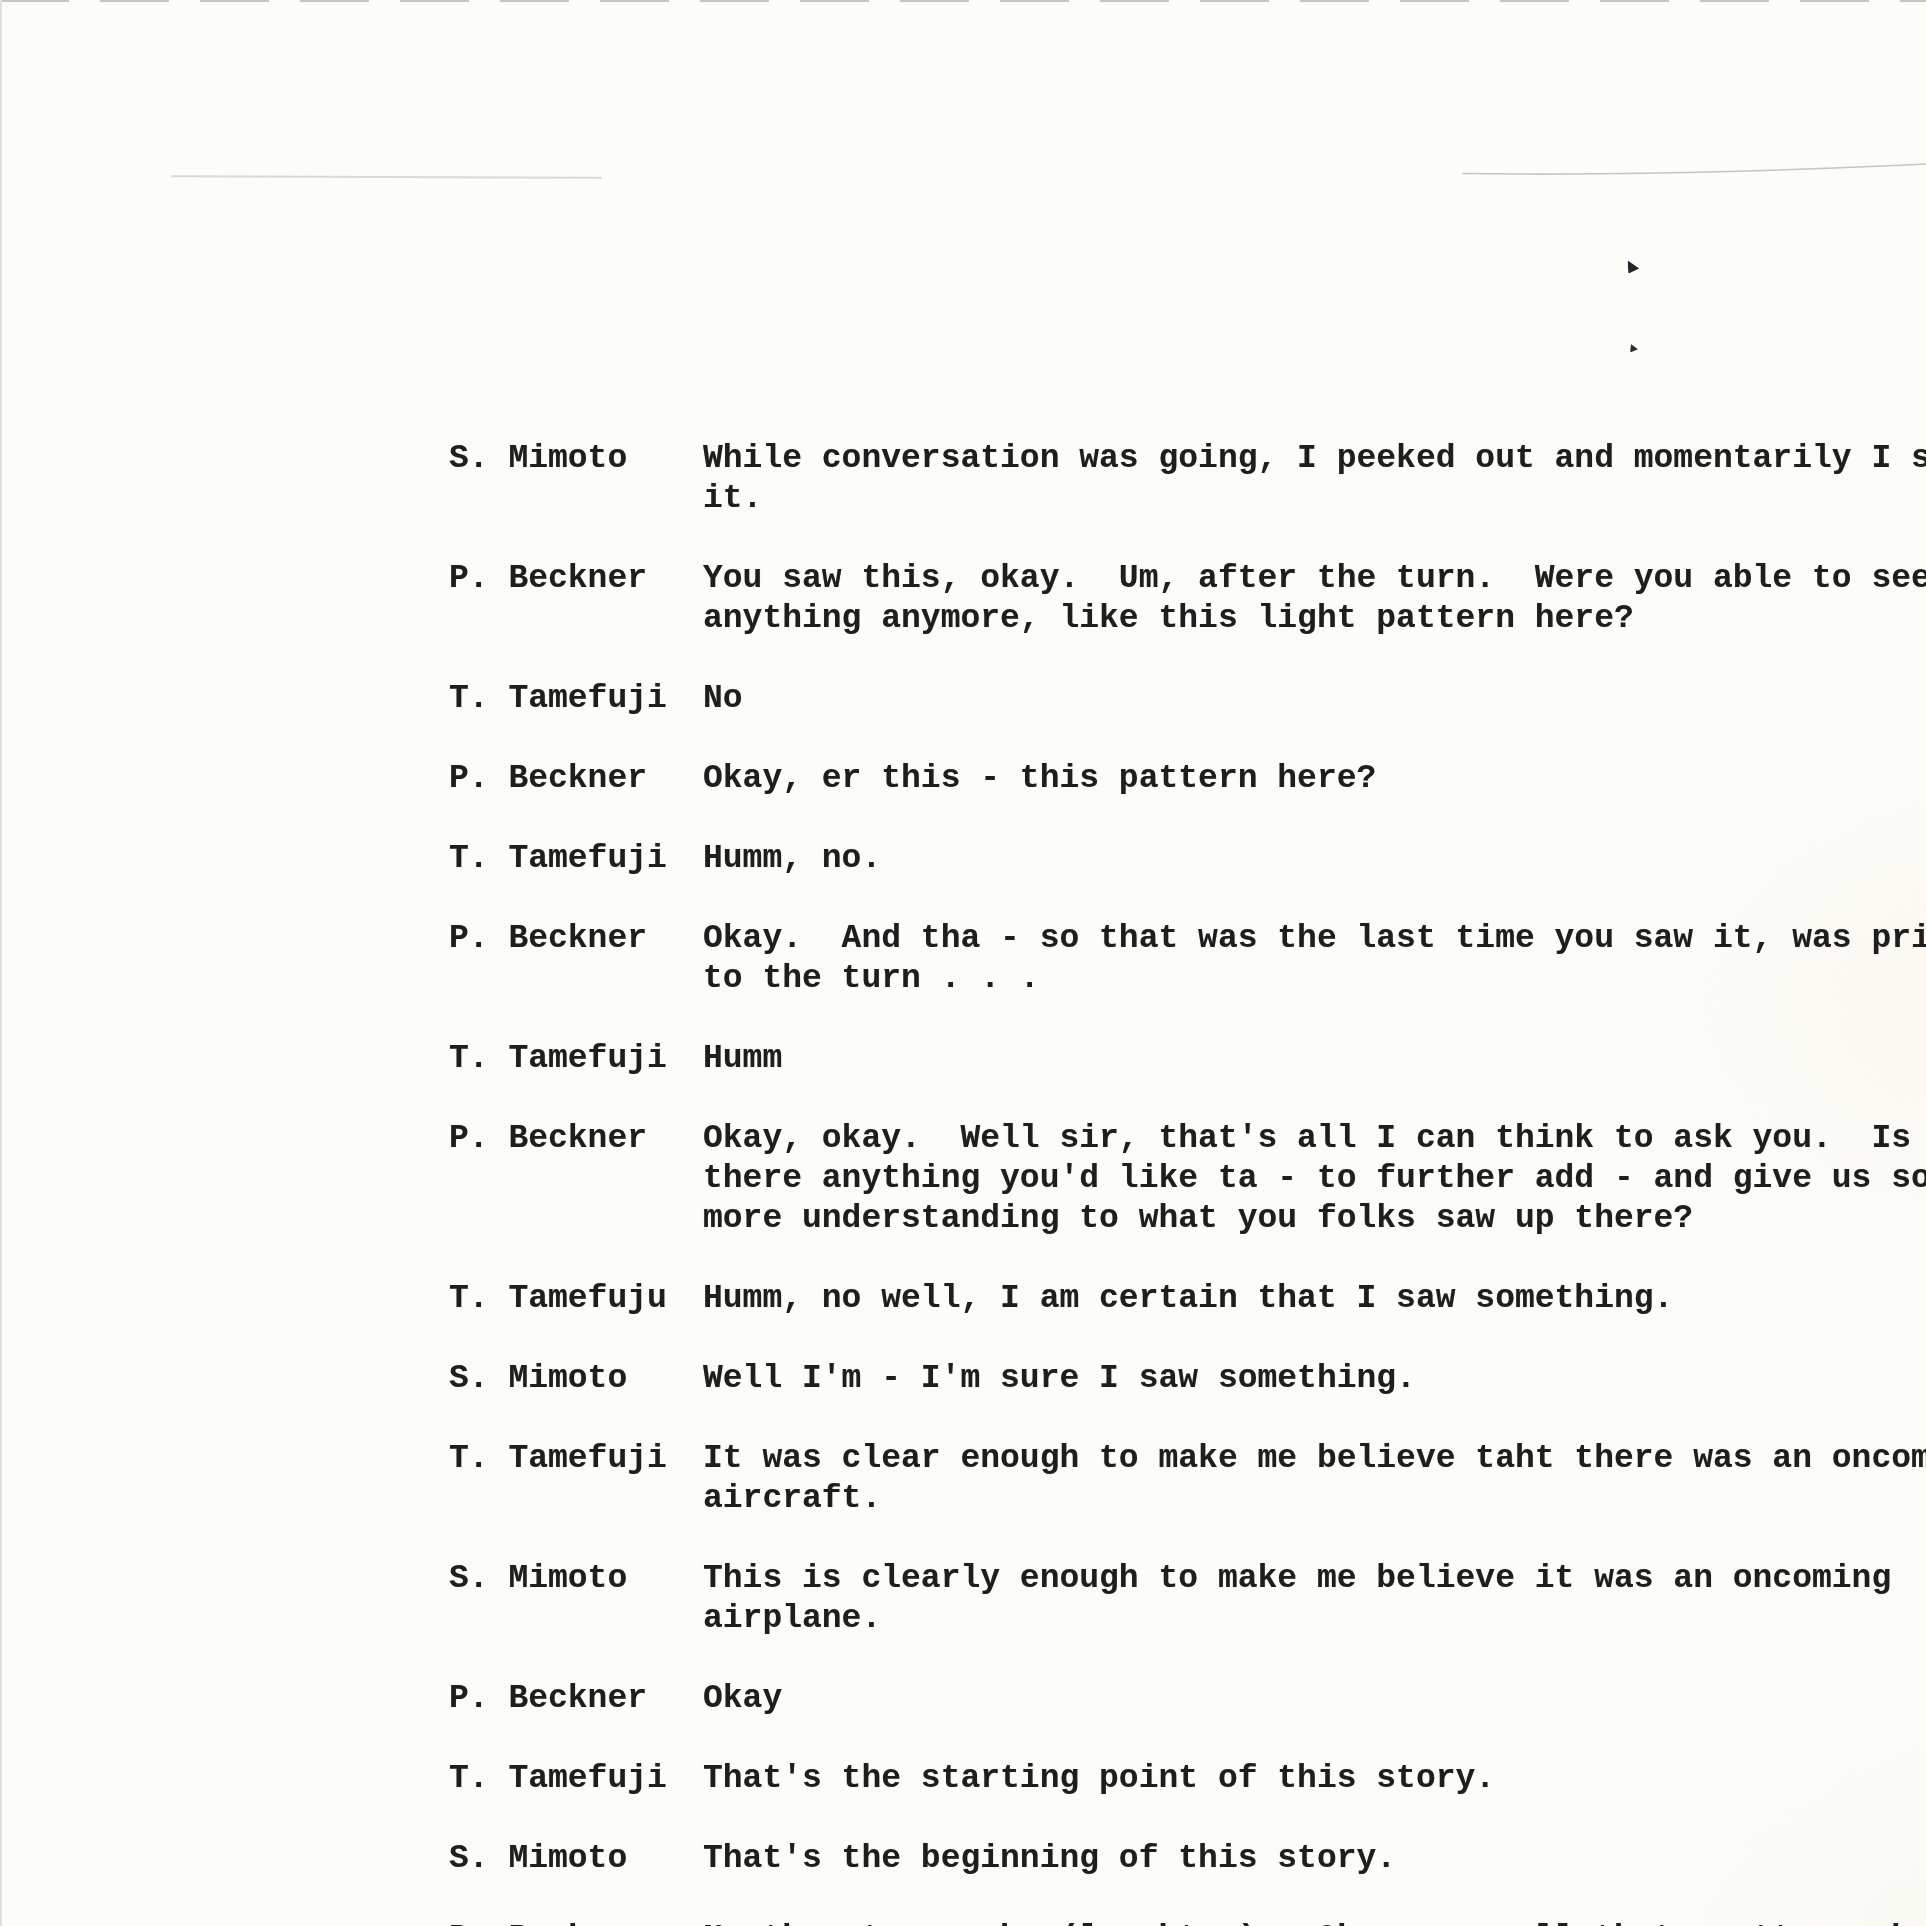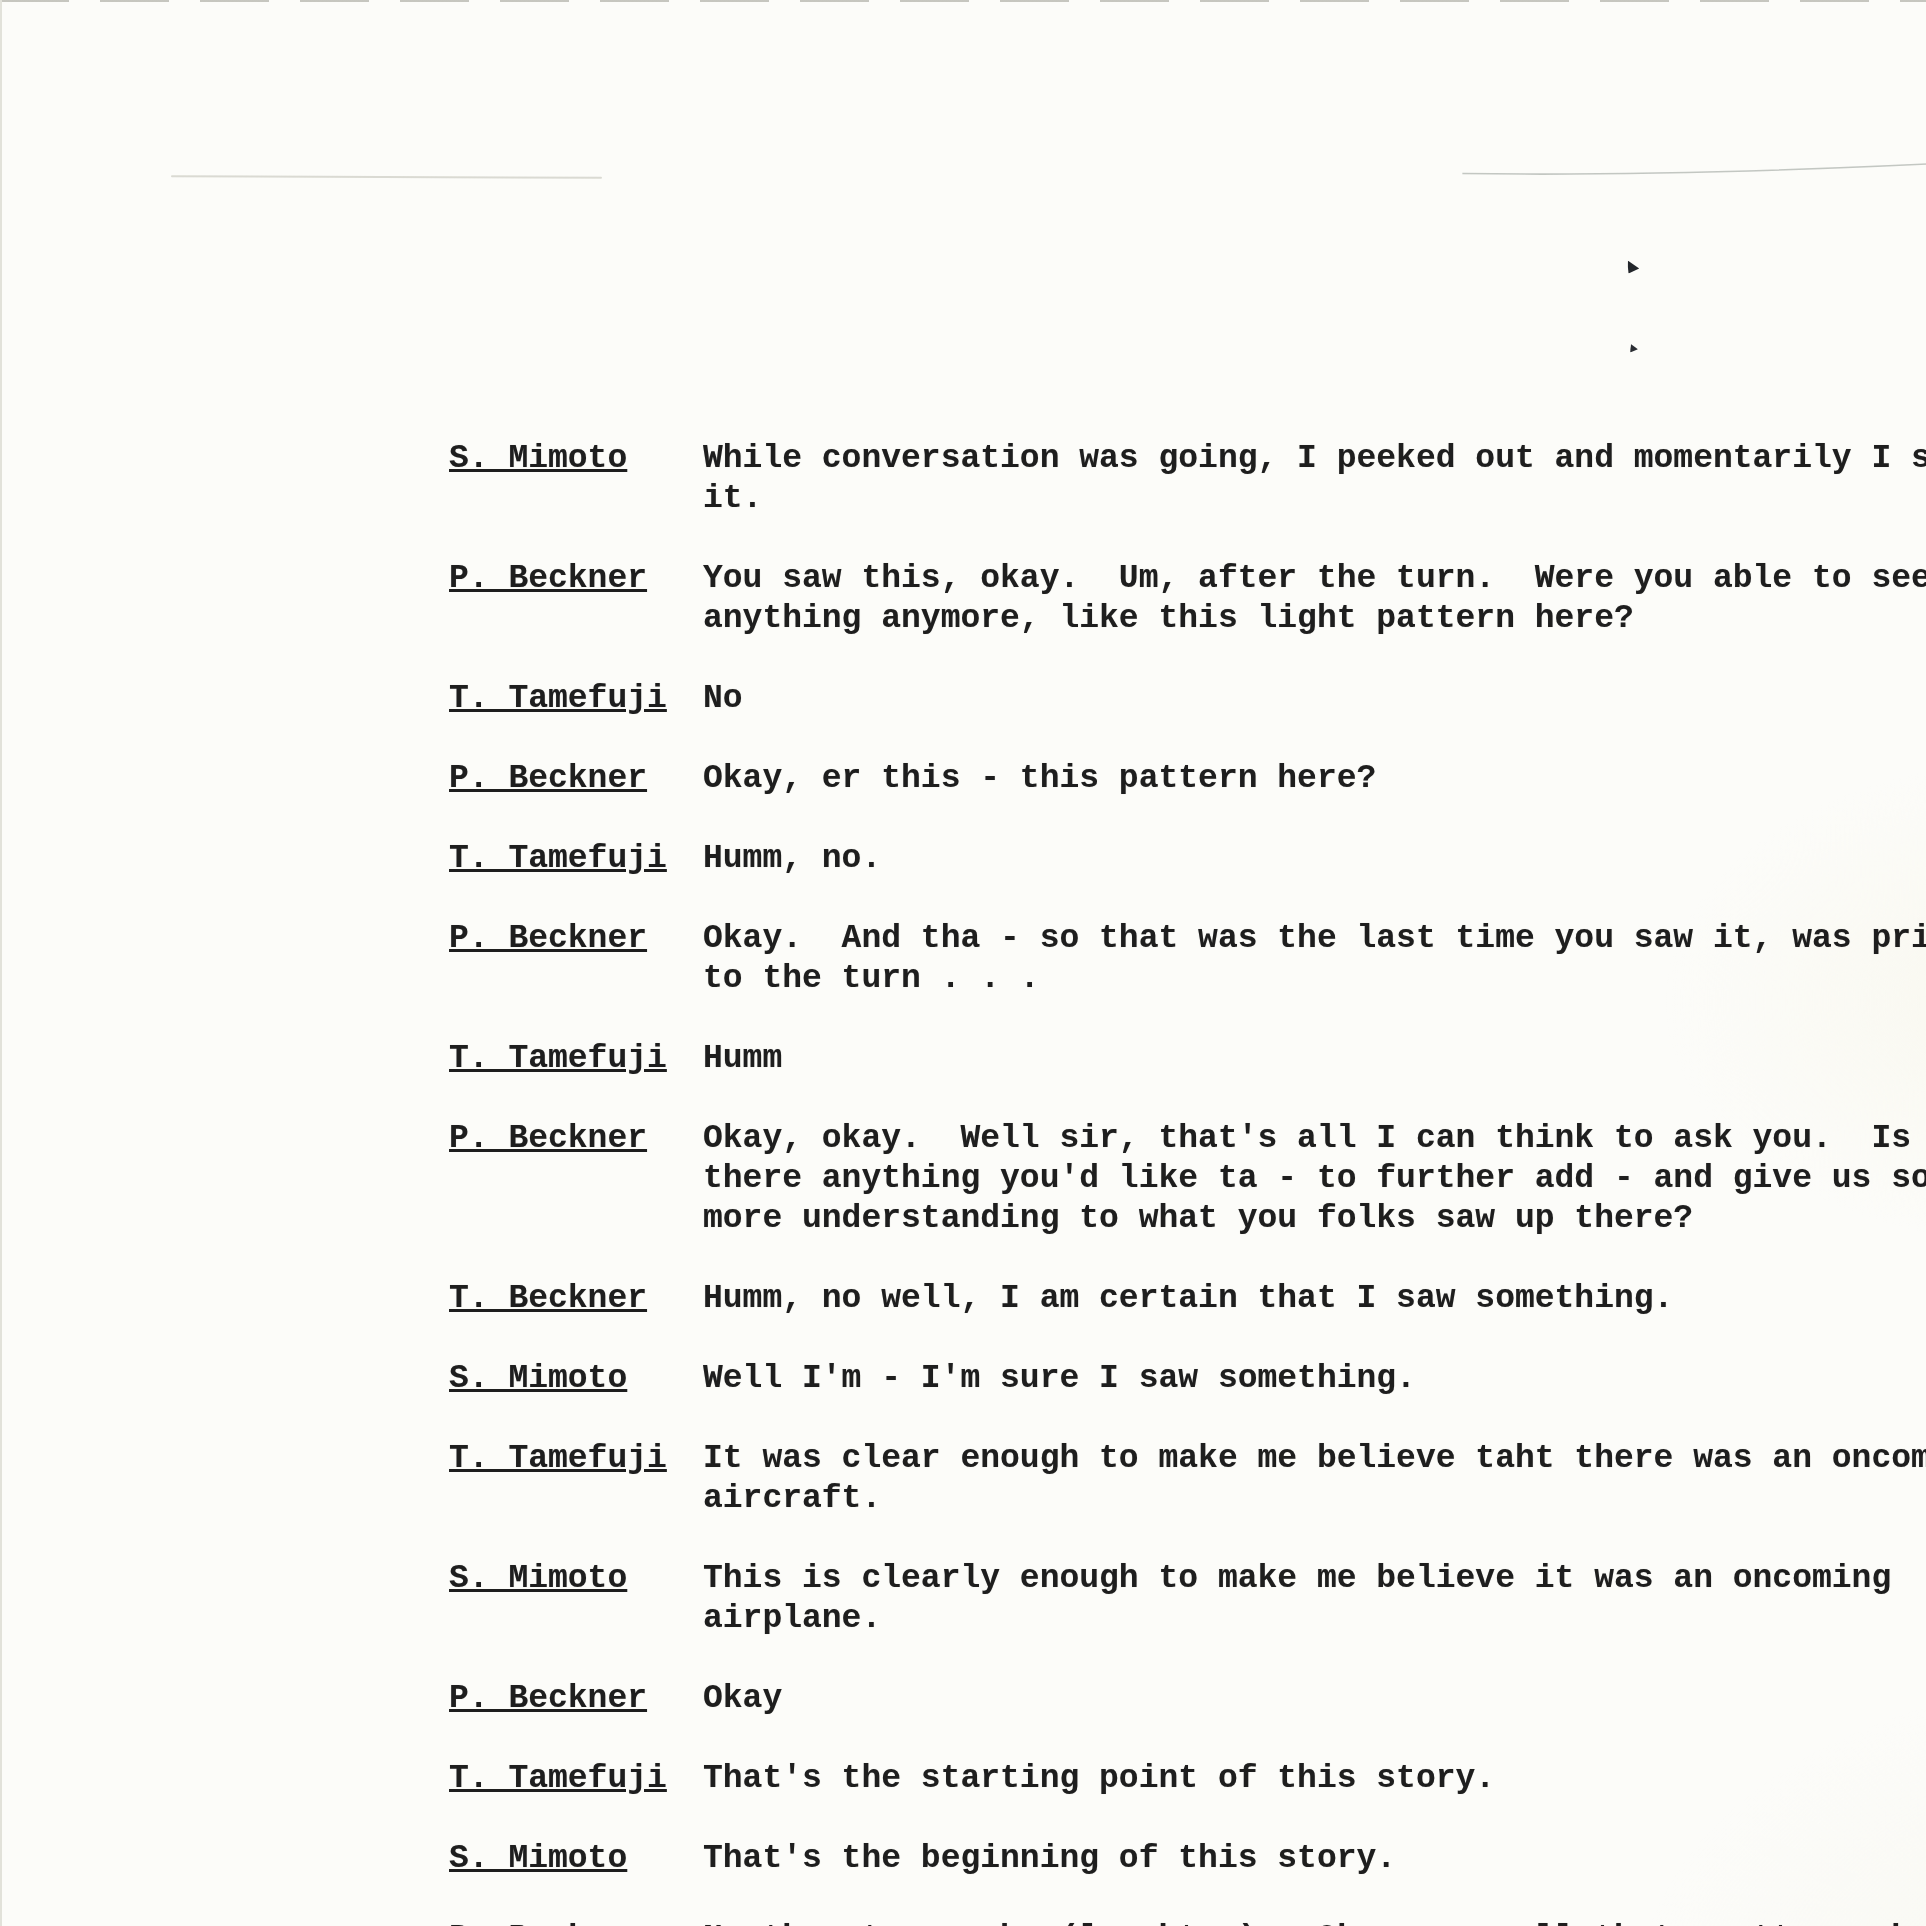--- a/index.html
+++ b/index.html
@@ -18,21 +18,21 @@
     position: absolute;
     left: 449px; top: 439px;
     width: 1618px;
     color: #1e1e1e;
     font-size: 33px;
     line-height: 40px;
     font-weight: 700;
     text-shadow: 0 0 0.8px rgba(45,45,45,0.3);
   }
   .entry { display: flex; margin-bottom: 40px; }
-  .speaker { width: 254px; flex: none; white-space: pre; text-decoration: underline; }
+  .speaker { width: 254px; flex: none; white-space: pre; }
   .speech { width: 1329px; white-space: pre-wrap; }
   
   .top-edge-line {
     position: absolute; top: 0; left: 0; width: 100%; height: 1.5px;
     background: repeating-linear-gradient(to right, #b9b9b1 0 69px, rgba(185,185,177,0) 69px 100px);
     opacity: 0.8;
   }
   .left-edge-line { position: absolute; top: 0; left: 0; width: 1.5px; height: 100%; background: #e2e2da; }
   .top-left-faint-line {
     position: absolute; left: 171px; top: 176px; width: 431px; height: 1.9px;
@@ -100,21 +100,21 @@
     <span class="speaker">T. Tamefuji</span>
     <span class="speech">Humm</span>
   </div>
   <div class="entry">
     <span class="speaker">P. Beckner</span>
     <span class="speech">Okay, okay.  Well sir, that's all I can think to ask you.  Is
 there anything you'd like ta - to further add - and give us some
 more understanding to what you folks saw up there?</span>
   </div>
   <div class="entry">
-    <span class="speaker">T. Beckner</span>
+    <span class="speaker">T. Tamefuju</span>
     <span class="speech">Humm, no well, I am certain that I saw something.</span>
   </div>
   <div class="entry">
     <span class="speaker">S. Mimoto</span>
     <span class="speech">Well I'm - I'm sure I saw something.</span>
   </div>
   <div class="entry">
     <span class="speaker">T. Tamefuji</span>
     <span class="speech">It was clear enough to make me believe taht there was an oncoming
 aircraft.</span>

